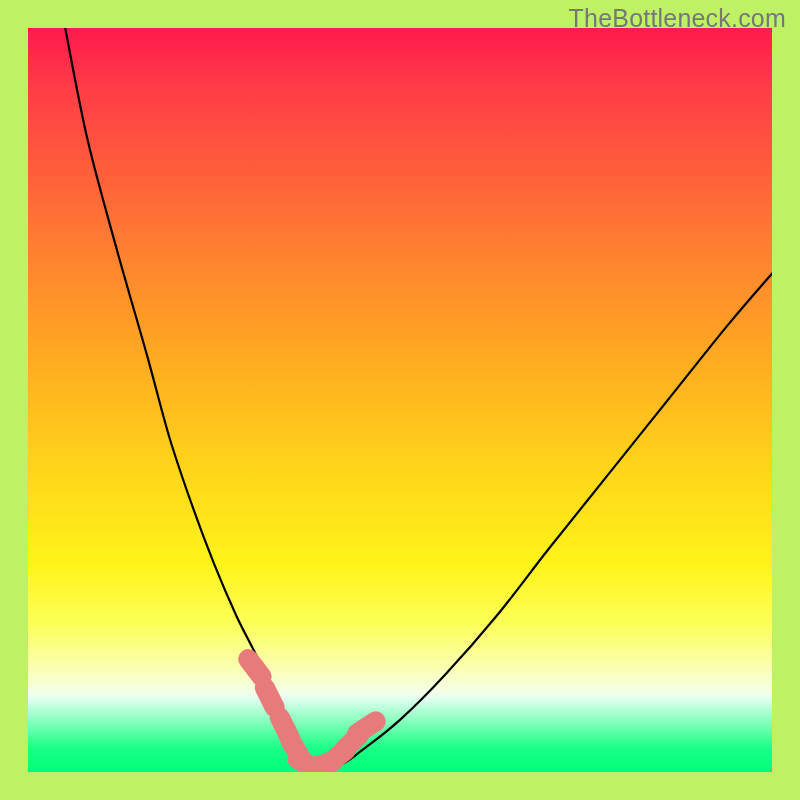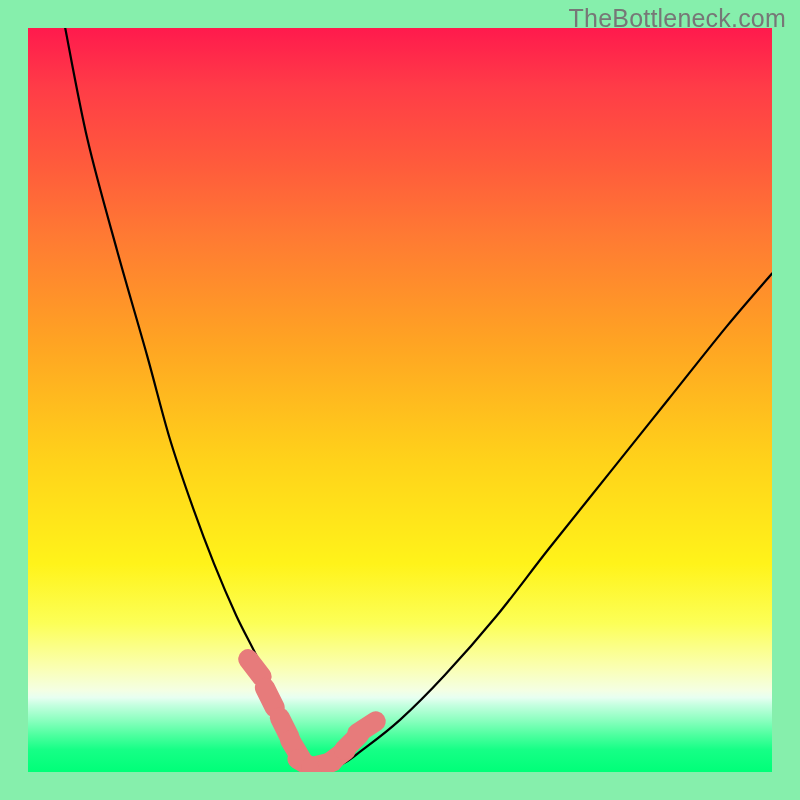--- a/index.html
+++ b/index.html
@@ -9,21 +9,21 @@
     height: 800px;
     overflow: hidden;
     background: #000;
   }
   .frame {
     position: absolute;
     top: 0;
     left: 0;
     width: 800px;
     height: 800px;
-    background: #86efac;
+    background: #bef264;
   }
   .plot {
     position: absolute;
     top: 28px;
     left: 28px;
     width: 744px;
     height: 744px;
     background: linear-gradient(to bottom,
       #ff1a4d 0%,
       #ff3c47 8%,

